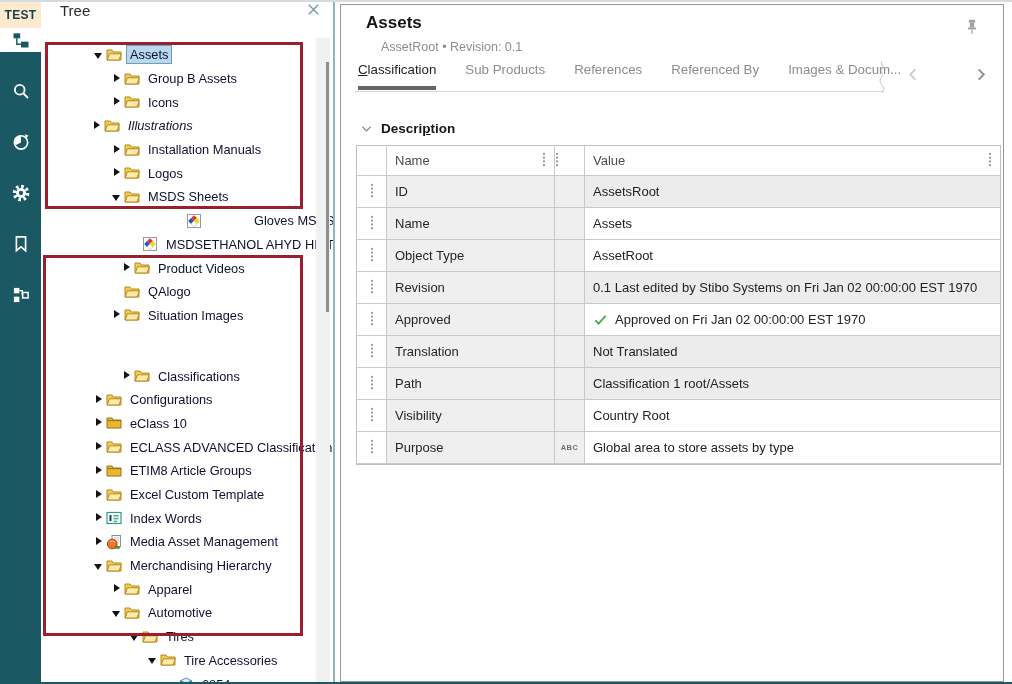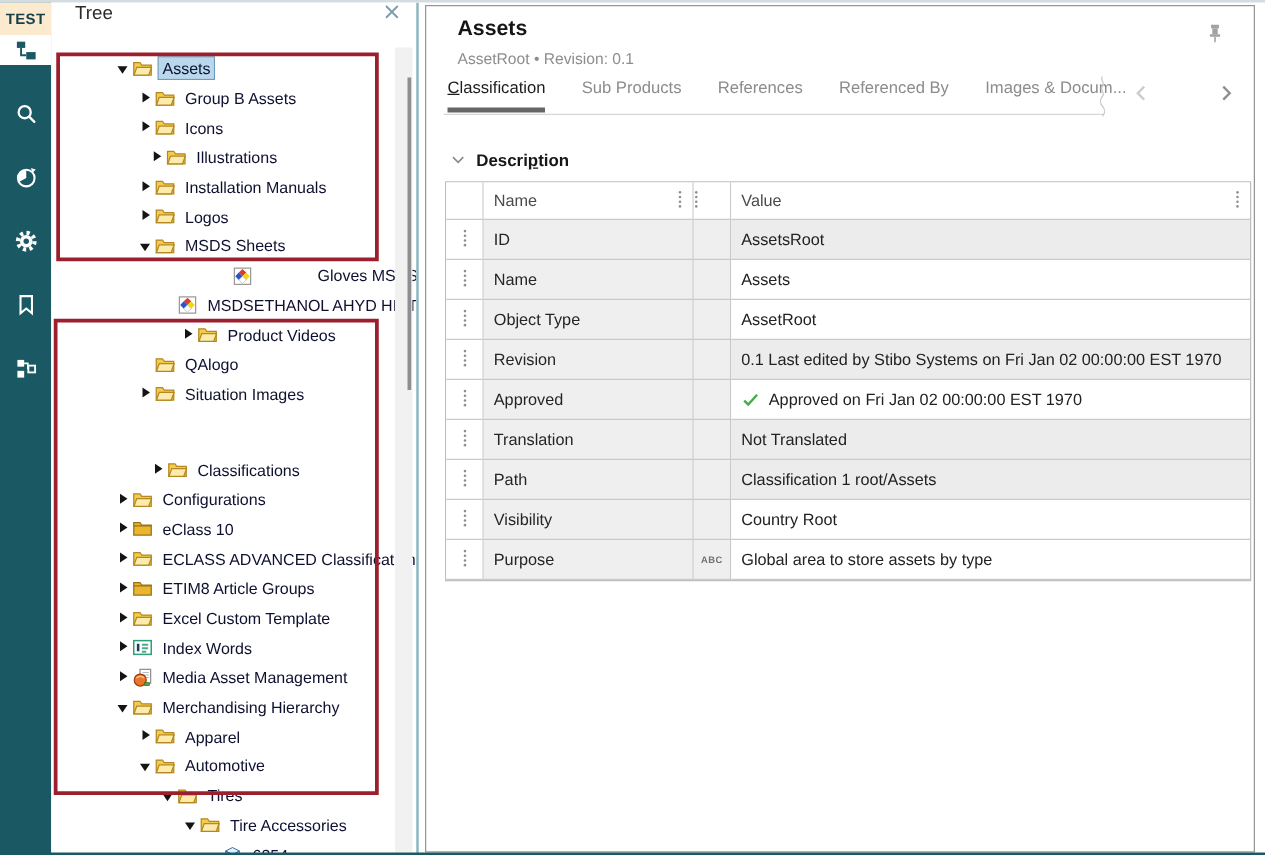--- a/index.html
+++ b/index.html
@@ -40,21 +40,21 @@
   .vtrack{position:absolute;top:36px;bottom:0;right:3px;width:14px;background:#f1f1f1;cursor:pointer;}
   .vthumb{position:absolute;left:10px;width:3px;top:24px;height:250px;background:#8e8e8e;}
 
   .splitter{position:absolute;left:333px;top:0;bottom:0;width:7px;background:#fff;
             border-left:2px solid #8fb6c0;cursor:col-resize;}
 
   
   .main{position:absolute;left:340px;top:2px;width:664px;height:678px;background:#fff;
         border:1px solid #979797;box-sizing:border-box;}
   .m-title{position:absolute;left:25px;top:8px;font-size:17px;font-weight:bold;color:#151515;}
-  .m-sub{position:absolute;left:25px;top:35px;font-size:12.5px;color:#8d8d8d;}
+  .m-sub{position:absolute;left:40px;top:35px;font-size:12.5px;color:#8d8d8d;}
   .pin{position:absolute;right:22px;top:13px;cursor:pointer;}
 
   .tabs{position:absolute;left:17px;top:57px;display:flex;gap:29px;font-size:13.3px;
         color:#8c8c8c;align-items:flex-start;}
   .tab{cursor:pointer;padding-bottom:9px;}
   .tab.active{color:#1d1d1d;border-bottom:4px solid #666;}
   .tab u{text-decoration-thickness:1px;}
   .tabline{position:absolute;left:14px;top:86px;width:528px;height:1px;background:#d6d6d6;}
   .tear{position:absolute;left:537px;top:56px;}
   .chev{position:absolute;top:62px;width:16px;height:16px;cursor:pointer;}
@@ -177,21 +177,21 @@
         <div class="ti" style="padding-left: 70px;">
           <span class="tw col"></span>
           <span class="ico">
             <svg viewBox="0 0 16 16" width="16" height="16">
               <path d="M1 3h5l1.4 2H15v8H1z" fill="#f3cb4e" stroke="#b5891f"></path>
               <path d="M1.2 13 3.4 6.8h11.9L13 13z" fill="#fdebae" stroke="#b5891f"></path>
             </svg>
           </span>
           <span class="lbl">Icons</span>
         </div>
-        <div class="ti" style="padding-left: 79px;">
+        <div class="ti" style="padding-left: 50px; font-style: italic;">
           <span class="tw col"></span>
           <span class="ico">
             <svg viewBox="0 0 16 16" width="16" height="16">
               <path d="M1 3h5l1.4 2H15v8H1z" fill="#f3cb4e" stroke="#b5891f"></path>
               <path d="M1.2 13 3.4 6.8h11.9L13 13z" fill="#fdebae" stroke="#b5891f"></path>
             </svg>
           </span>
           <span class="lbl">Illustrations</span>
         </div>
         <div class="ti" style="padding-left: 70px;">
@@ -243,21 +243,21 @@
             <svg viewBox="0 0 16 16" width="16" height="16">
               <rect x="1.5" y="1.5" width="13" height="13" fill="#fff" stroke="#9a9a9a"></rect>
               <path d="M8 2.2 11 5 8 8 5 5z" fill="#e03a2f"></path>
               <path d="M11 5l2.8 3L11 11 8 8z" fill="#f5d514"></path>
               <path d="M5 5l3 3-3 3L2.2 8z" fill="#2953c6"></path>
               <path d="M8 8l3 3-3 2.8L5 11z" fill="#fff" stroke="#bbb" stroke-width=".6"></path>
             </svg>
           </span>
           <span class="lbl">MSDSETHANOL AHYD HISTO</span>
         </div>
-        <div class="ti" style="padding-left: 80px; margin-left: 24px;">
+        <div class="ti" style="padding-left: 80px;">
           <span class="tw col"></span>
           <span class="ico">
             <svg viewBox="0 0 16 16" width="16" height="16">
               <path d="M1 3h5l1.4 2H15v8H1z" fill="#f3cb4e" stroke="#b5891f"></path>
               <path d="M1.2 13 3.4 6.8h11.9L13 13z" fill="#fdebae" stroke="#b5891f"></path>
             </svg>
           </span>
           <span class="lbl">Product Videos</span>
         </div>
         <div class="ti" style="padding-left: 70px;">

